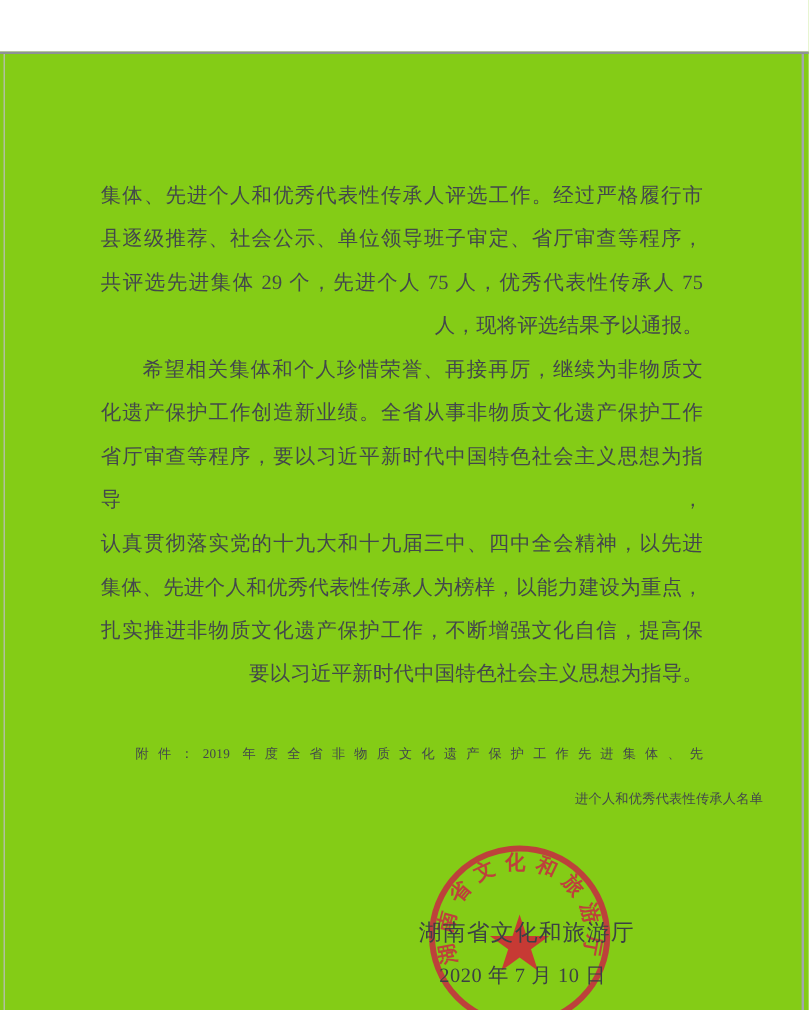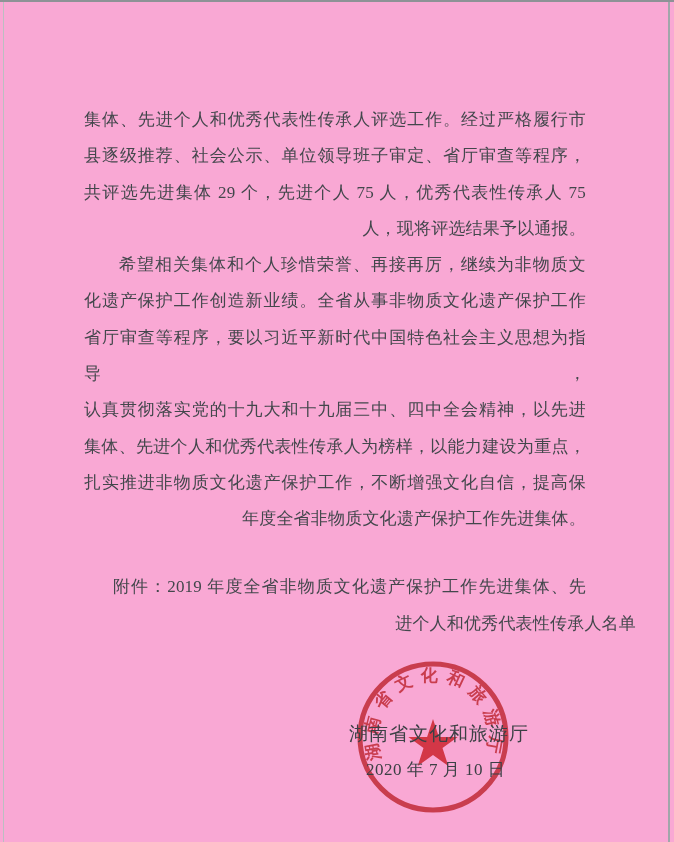--- a/index.html
+++ b/index.html
@@ -7,39 +7,39 @@
     --star-color:#cf2b38;
     --text-color:#43474c;
   }
   html,body{margin:0;padding:0;}
   body{
     width:674px;height:842px;position:relative;overflow:hidden;
     background:#ffffff;
     font-family:"Liberation Serif","DejaVu Serif",serif;
   }
   .page{
-    position:absolute;inset:0;background:#f9a8d4;
+    position:absolute;inset:0;background:#84cc16;margin-top:43px;
   }
   .edge-top{position:absolute;left:0;top:0;width:674px;height:2px;background:#8e9296;}
   .edge-left{position:absolute;left:3px;top:2px;bottom:0;width:1px;background:#bcbec1;}
   .edge-right{position:absolute;left:668px;top:2px;bottom:0;width:2px;background:#a2a6aa;}
 
   .body-block{
     position:absolute;left:84px;top:102px;width:502px;
     font-size:17px;line-height:36.3px;color:var(--text-color);
     letter-spacing:0.2px;
   }
   .tl{width:100%;}
   .tl.j{text-align:justify;text-align-last:justify;}
   .tl.e{text-align:right;}
   .tl.indent{text-indent:35px;}
 
   .att-block{
     position:absolute;left:113px;top:568px;width:473px;
-    font-size:17px;line-height:37px;color:var(--text-color);
+    font-size:11px;line-height:37px;color:var(--text-color);
     letter-spacing:0.2px;
   }
   .att-line2{padding-left:50px;}
 
   .sig{
     position:absolute;left:349px;top:721px;width:200px;
     font-size:19px;letter-spacing:1px;color:#3c4045;z-index:3;
   }
   .date{
     position:absolute;left:366px;top:758px;width:200px;
@@ -68,21 +68,21 @@
     <div class="tl j">集体、先进个人和优秀代表性传承人评选工作。经过严格履行市</div>
     <div class="tl j">县逐级推荐、社会公示、单位领导班子审定、省厅审查等程序，</div>
     <div class="tl j">共评选先进集体 29 个，先进个人 75 人，优秀代表性传承人 75</div>
     <div class="tl e">人，现将评选结果予以通报。</div>
     <div class="tl j indent">希望相关集体和个人珍惜荣誉、再接再厉，继续为非物质文</div>
     <div class="tl j">化遗产保护工作创造新业绩。全省从事非物质文化遗产保护工作</div>
     <div class="tl j">省厅审查等程序，要以习近平新时代中国特色社会主义思想为指导，</div>
     <div class="tl j">认真贯彻落实党的十九大和十九届三中、四中全会精神，以先进</div>
     <div class="tl j">集体、先进个人和优秀代表性传承人为榜样，以能力建设为重点，</div>
     <div class="tl j">扎实推进非物质文化遗产保护工作，不断增强文化自信，提高保</div>
-    <div class="tl e">年度全省非物质文化遗产保护工作先进集体。</div>
+    <div class="tl e">要以习近平新时代中国特色社会主义思想为指导。</div>
   </div>
 
   <div class="att-block">
     <div class="tl j att-line1">附件：2019 年度全省非物质文化遗产保护工作先进集体、先</div>
     <div class="tl e att-line2">进个人和优秀代表性传承人名单</div>
   </div>
 
   <div class="seal">
     <svg viewBox="0 0 160 160" xmlns="http://www.w3.org/2000/svg">
       <circle class="seal-ring" cx="79" cy="80" r="73"></circle>

